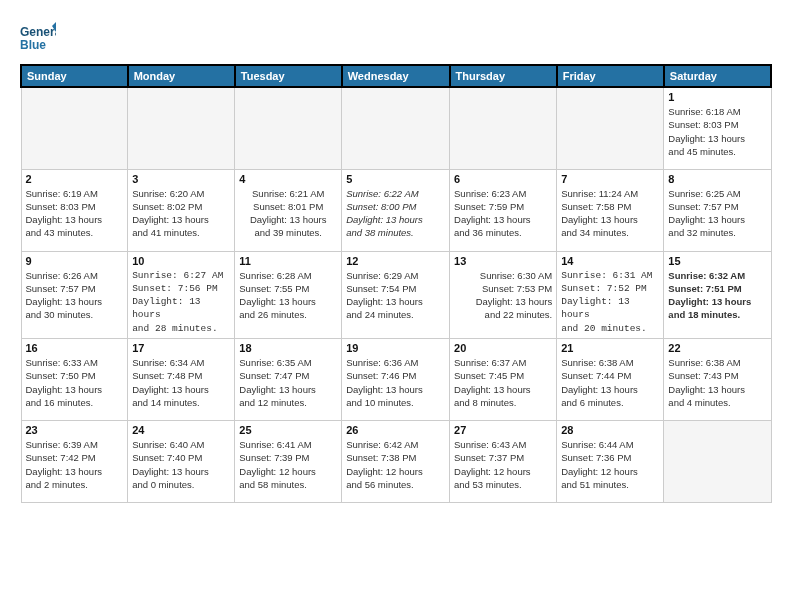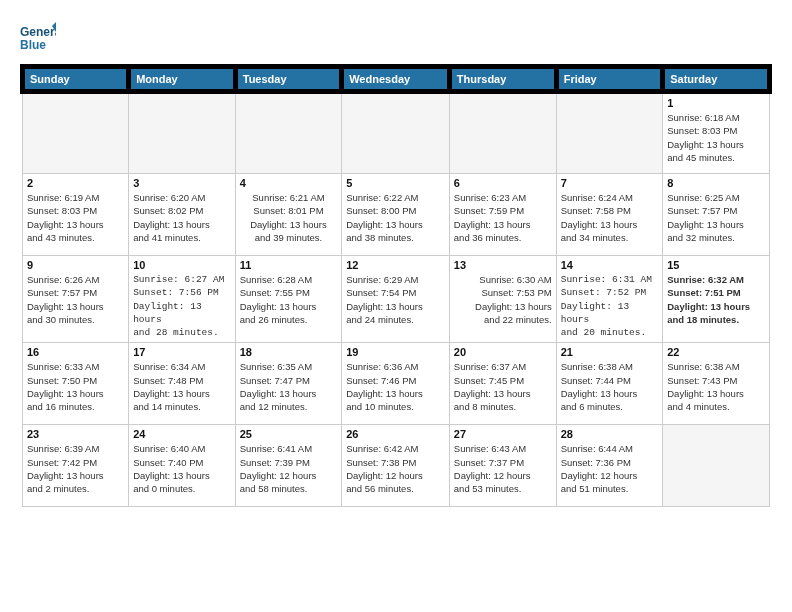--- a/index.html
+++ b/index.html
@@ -44,21 +44,21 @@
       border-collapse: collapse;
       font-size: 10px;
     }
     .calendar th {
       background: #2471a3;
       color: white;
       font-weight: bold;
       font-size: 11px;
       padding: 4px 5px;
       text-align: left;
-      border: 5px solid #000000;
+      border: 2px solid #000000;
     }
     .calendar td {
       border: 1px solid #ccc;
       vertical-align: top;
       padding: 3px 4px;
       height: 82px;
       width: 110px;
       color: #333;
       background: #fff;
     }
@@ -146,35 +146,35 @@
           </td>
           <td>
             <span class="day-num">4</span>
             <div class="day-info" style="white-space: pre-line; text-align: center;">Sunrise: 6:21 AM
 Sunset: 8:01 PM
 Daylight: 13 hours
 and 39 minutes.</div>
           </td>
           <td>
             <span class="day-num">5</span>
-            <div class="day-info" style="white-space: pre-line;">Sunrise: 6:22 AM
+            <div class="day-info" style="white-space: pre-line; font-style: italic;">Sunrise: 6:22 AM
 Sunset: 8:00 PM
 Daylight: 13 hours
 and 38 minutes.</div>
           </td>
           <td>
             <span class="day-num">6</span>
             <div class="day-info" style="white-space: pre-line;">Sunrise: 6:23 AM
 Sunset: 7:59 PM
 Daylight: 13 hours
 and 36 minutes.</div>
           </td>
           <td>
             <span class="day-num">7</span>
-            <div class="day-info" style="white-space: pre-line;">Sunrise: 6:24 AM
+            <div class="day-info" style="white-space: pre-line;">Sunrise: 11:24 AM
 Sunset: 7:58 PM
 Daylight: 13 hours
 and 34 minutes.</div>
           </td>
           <td>
             <span class="day-num">8</span>
             <div class="day-info" style="white-space: pre-line;">Sunrise: 6:25 AM
 Sunset: 7:57 PM
 Daylight: 13 hours
 and 32 minutes.</div>

